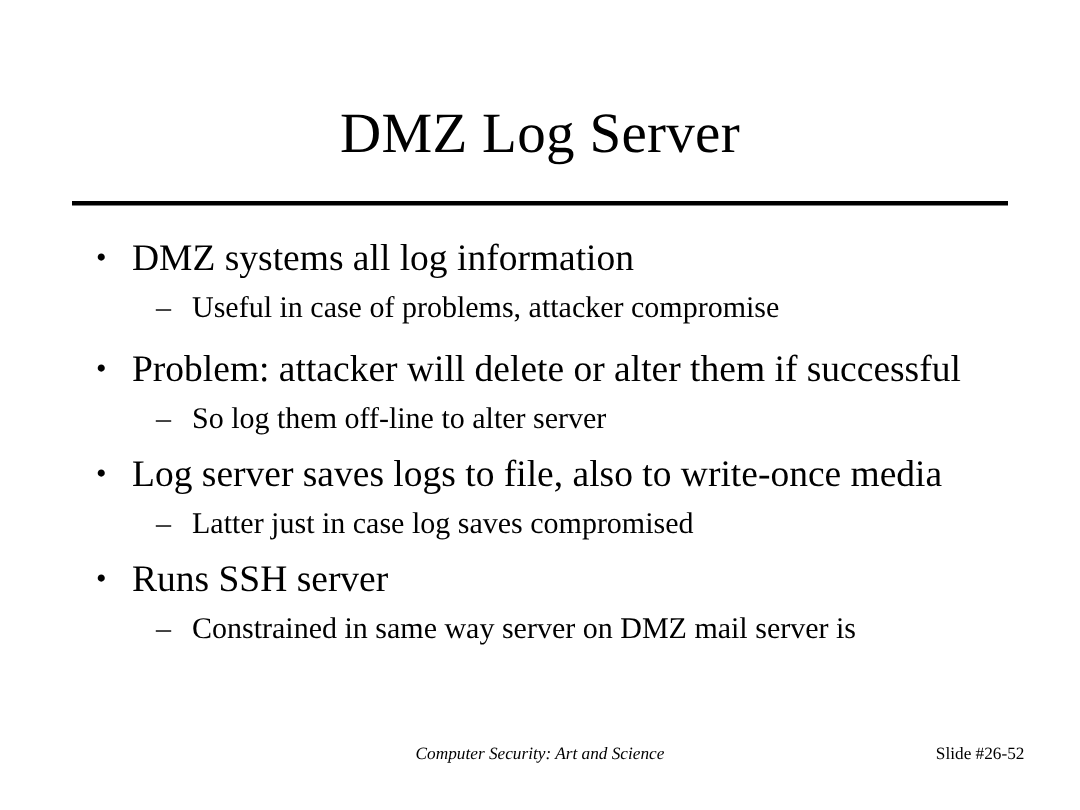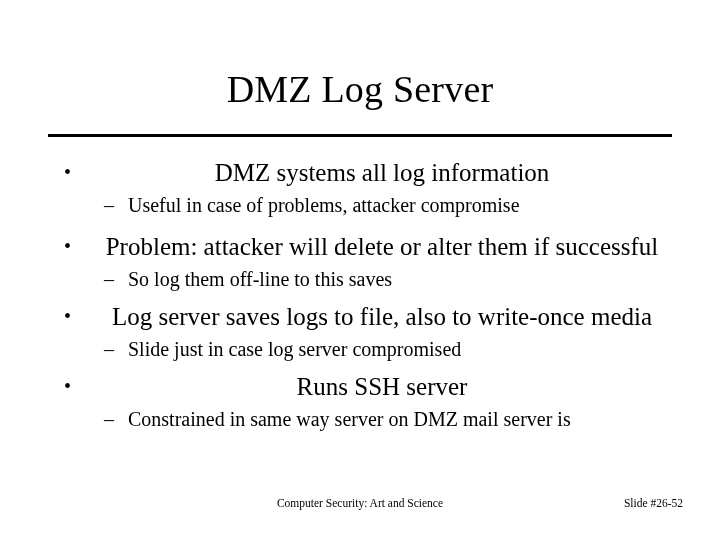--- a/index.html
+++ b/index.html
@@ -63,21 +63,20 @@
   }
   .lvl1 .marker {
     position: absolute;
     left: 16px;
     top: 0;
     font-size: 20px;
     line-height: 33px;
   }
   .lvl1 .txt {
     display: block;
-    text-align: center;
   }
 
   .lvl2 {
     position: relative;
     padding-left: 80px;
     font-size: 20px;
     line-height: 29px;
     margin: 1px 0 6px 0;
   }
   .lvl2 .marker {
@@ -112,20 +111,21 @@
     margin-top: 48px;
   }
   .footer-center {
     position: absolute;
     left: 160px;
     top: 2px;
     width: 400px;
     text-align: center;
   }
   .footer-center .line1 {
+    font-style: italic;
     display: block;
   }
   .footer-center .line2 {
     display: block;
   }
   .footer-right {
     position: absolute;
     right: 37px;
     top: 2px;
     text-align: right;
@@ -156,31 +156,31 @@
 
     <div class="gap-sm"></div>
 
     <div class="lvl1">
       <span class="marker">•</span>
       <span class="txt">Problem: attacker will delete or alter them if successful</span>
     </div>
 
     <div class="lvl2">
       <span class="marker">–</span>
-      <span class="txt">So log them off-line to this saves</span>
+      <span class="txt">So log them off-line to alter server</span>
     </div>
 
     <div class="lvl1">
       <span class="marker">•</span>
       <span class="txt">Log server saves logs to file, also to write-once media</span>
     </div>
 
     <div class="lvl2">
       <span class="marker">–</span>
-      <span class="txt">Slide just in case log server compromised</span>
+      <span class="txt">Latter just in case log saves compromised</span>
     </div>
 
     <div class="lvl1">
       <span class="marker">•</span>
       <span class="txt">Runs SSH server</span>
     </div>
 
     <div class="lvl2">
       <span class="marker">–</span>
       <span class="txt">Constrained in same way server on DMZ mail server is</span>

